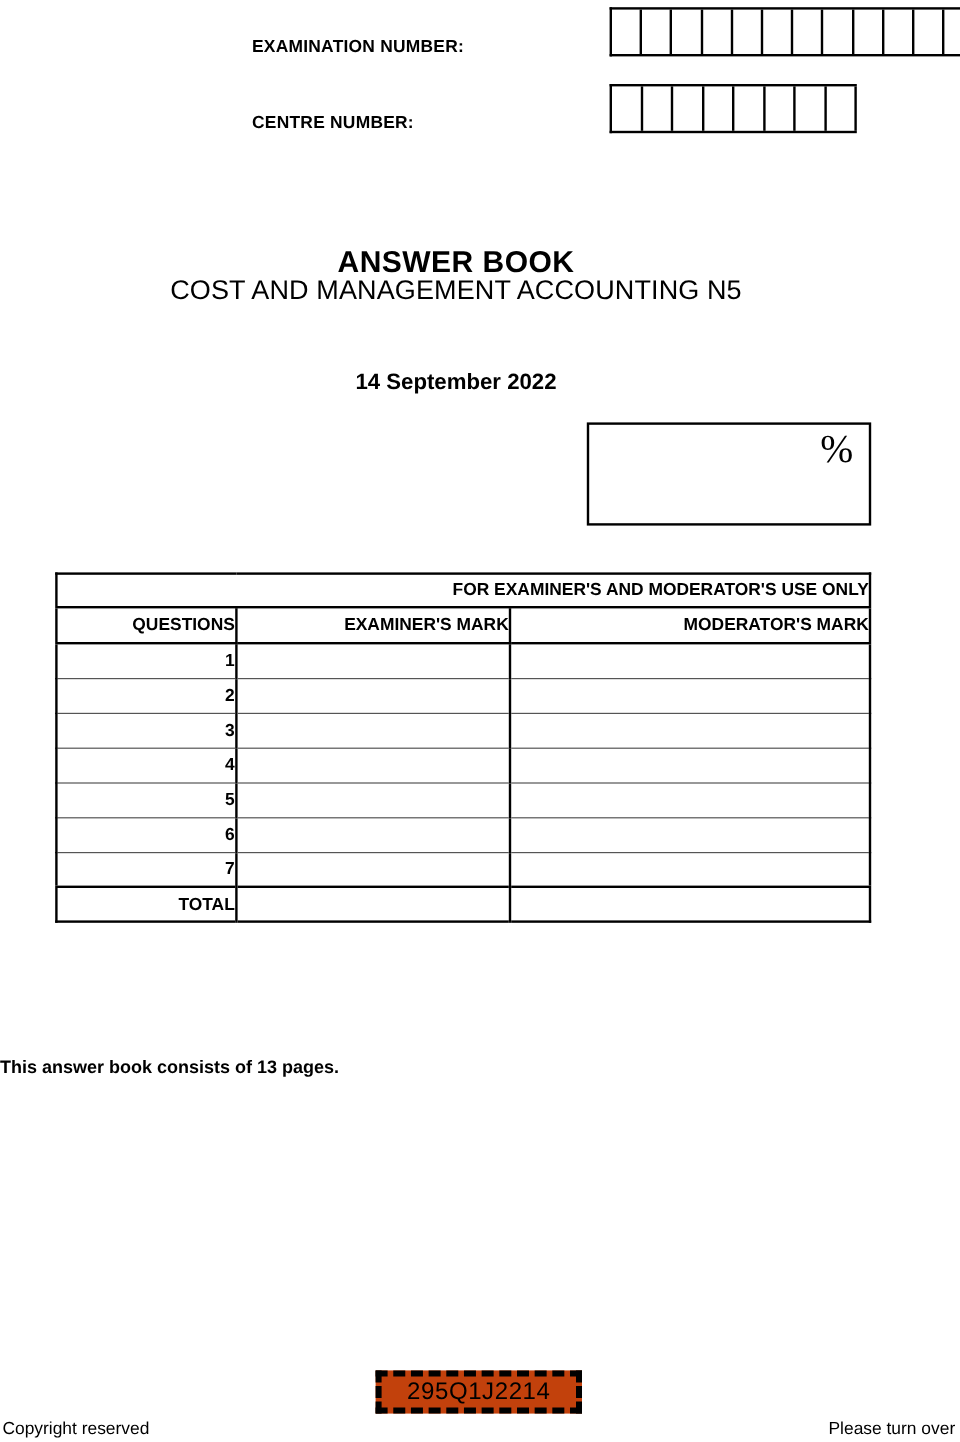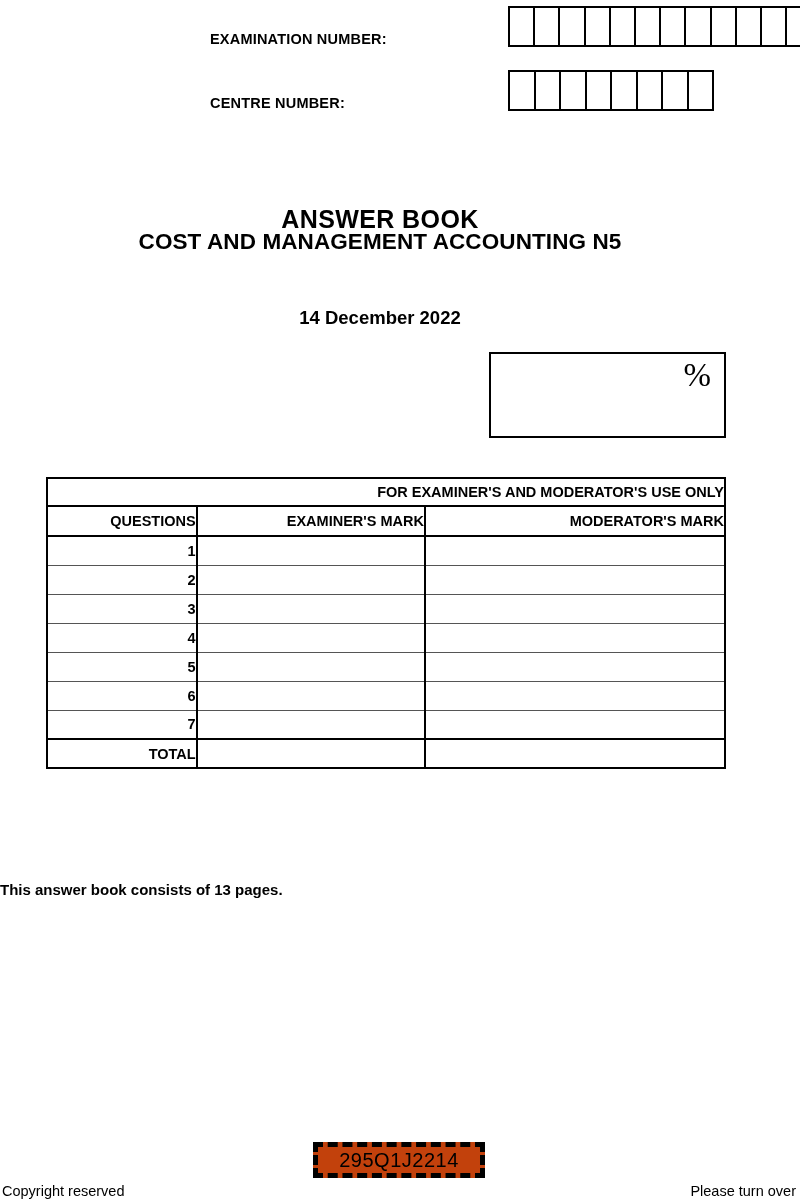--- a/index.html
+++ b/index.html
@@ -66,21 +66,21 @@
   #answer-book-title {
     top: 165px;
     font-size: 25px;
     font-weight: bold;
     letter-spacing: 0.4px;
     margin-top: 40px;
   }
   #subject-title {
     top: 229px;
     font-size: 22.5px;
-    font-weight: bold;
+    font-weight: normal;
     letter-spacing: 0.1px;
   }
   #exam-date {
     top: 307px;
     font-size: 18.5px;
     font-weight: bold;
   }
 
   
   #percent-box {
@@ -219,21 +219,21 @@
         <div class="cell"></div>
         <div class="cell"></div>
         <div class="cell"></div>
         <div class="cell"></div>
         <div class="cell"></div>
       </div>
   </div>
 
   <div class="title-block" id="answer-book-title">ANSWER BOOK</div>
   <div class="title-block" id="subject-title">COST AND MANAGEMENT ACCOUNTING N5</div>
-  <div class="title-block" id="exam-date">14 December 2022</div>
+  <div class="title-block" id="exam-date">14 September 2022</div>
 
   <div id="percent-box">
     <span id="percent-symbol">%</span>
   </div>
 
   <table id="marks-table">
     <tbody id="marks-table-body">
         <tr>
           <td colspan="3" class="t-head-full">FOR EXAMINER'S AND MODERATOR'S USE ONLY</td>
         </tr>

